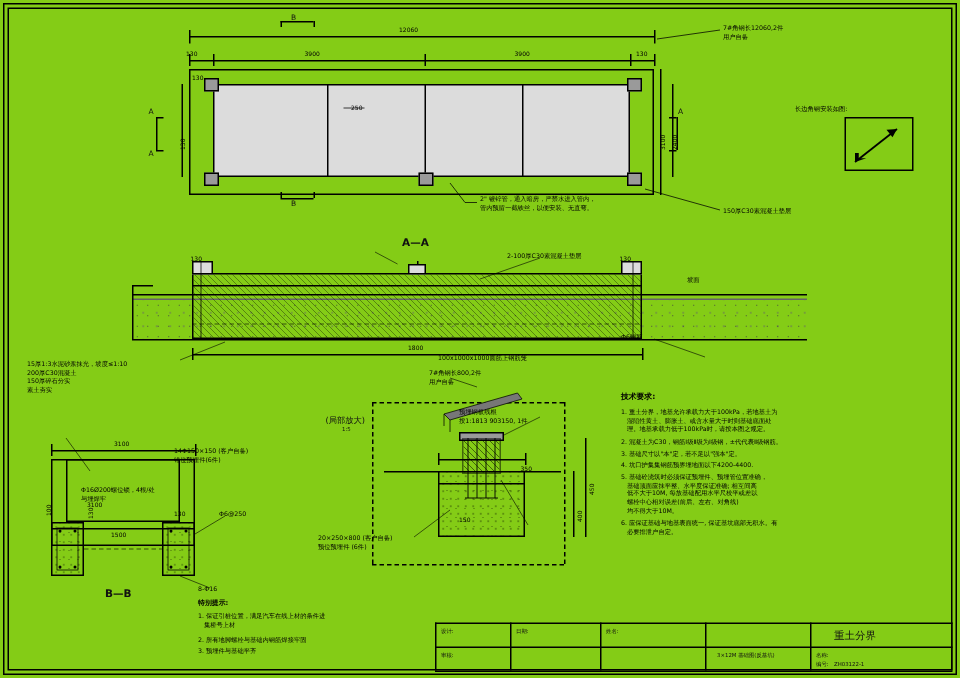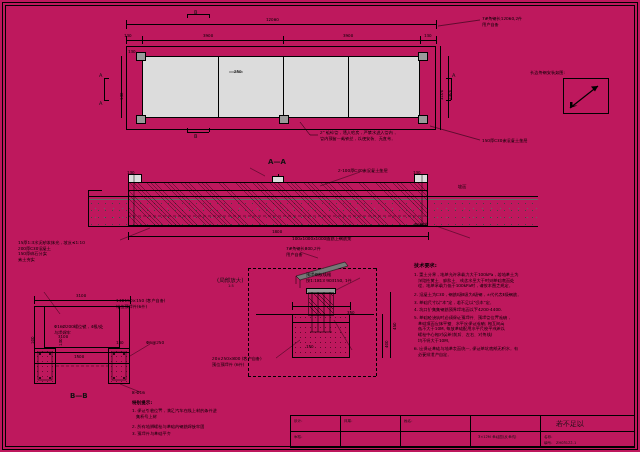--- a/index.html
+++ b/index.html
@@ -1,17 +1,17 @@
 <!DOCTYPE html>
 <html><head>
 <meta charset="utf-8">
 <style>
   html,body{margin:0;padding:0;background:#fff;}
   body{width:640px;height:452px;font-family:"DejaVu Sans","Liberation Sans",sans-serif;color:#111;}
-  #sheet{position:relative;width:640px;height:452px;overflow:hidden;background:#be185d;}
+  #sheet{position:relative;width:640px;height:452px;overflow:hidden;background:#84cc16;}
   .bd{position:absolute;border:1px solid #000;box-sizing:border-box;}
   .ln{position:absolute;background:#000;}
   .h{height:1px;}
   .v{width:1px;}
   .dash-h{position:absolute;height:0;border-top:1px dashed #000;}
   .dash-v{position:absolute;width:0;border-left:1px dashed #000;}
   .txt{position:absolute;font-size:4.2px;line-height:1.35;white-space:pre;color:#000;}
   .dim{position:absolute;font-size:4px;color:#000;white-space:pre;}
   .lbl{position:absolute;font-size:5px;white-space:pre;}
   .big{font-size:7px;font-weight:bold;}
@@ -311,20 +311,20 @@
     <div class="ln v" style="left:400px;top:415px;height:32px;"></div>
     <div class="ln v" style="left:470px;top:415px;height:32px;"></div>
     <div class="ln v" style="left:540px;top:415px;height:32px;"></div>
     <div class="ln v" style="left:634px;top:415px;height:32px;"></div>
 
     <div class="lbl tiny" style="left:294px;top:419px;">设计:</div>
     <div class="lbl tiny" style="left:294px;top:435px;">审核:</div>
     <div class="lbl tiny" style="left:344px;top:419px;">日期:</div>
     <div class="lbl tiny" style="left:404px;top:419px;">姓名:</div>
 
-    <div class="lbl" style="left:556px;top:419px;font-size:7px;">若不足以</div>
+    <div class="lbl" style="left:556px;top:419px;font-size:7px;">重土分界</div>
     <div class="lbl tiny" style="left:544px;top:435px;">名称:</div>
     <div class="lbl tiny" style="left:478px;top:435px;">3×12M 基础图(反基坑)</div>
     <div class="lbl tiny" style="left:544px;top:441px;">编号:</div>
     <div class="lbl tiny" style="left:556px;top:441px;">ZH03122-1</div>
   </div>
 
 </div>
 
 </body></html>

